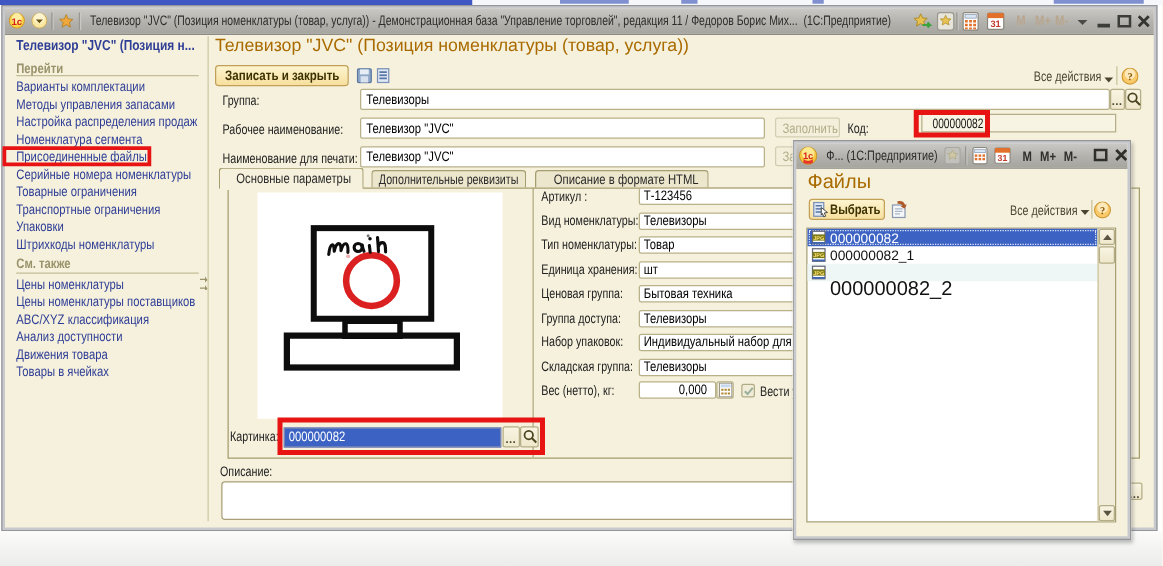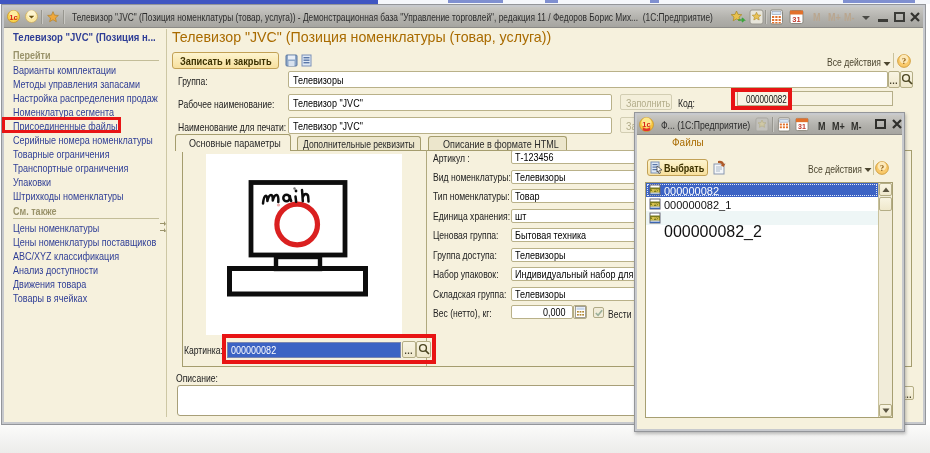--- a/index.html
+++ b/index.html
@@ -287,21 +287,21 @@
  <text x="7.5" y="12.5" font-size="7.5" font-weight="bold" fill="#c0392b" text-anchor="middle" font-family="Liberation Sans">31</text>
 </svg>
 <div class="t" style="left:818px;top:120px;font-weight:bold;color:#2f2f2b;z-index:12">M</div>
 <div class="t" style="left:832px;top:120px;font-weight:bold;color:#2f2f2b;z-index:12">M+</div>
 <div class="t" style="left:851px;top:120px;font-weight:bold;color:#2f2f2b;z-index:12">M-</div>
 <div class="ab" style="left:875px;top:119px;width:11px;height:10px;border:2px solid #2f2f2b;z-index:12"></div>
 <svg class="ab" style="left:891px;top:118px;z-index:12" width="12" height="12" viewBox="0 0 12 12">
     <path d="M2 2 L10 10 M10 2 L2 10" stroke="#2f2f2b" stroke-width="2.2"></path>
   </svg>
 
-<div class="ab" style="left:672px;top:137px;font-size:10px;color:#a96b00;z-index:12">Файлы</div>
+<div class="ab" style="left:646px;top:137px;font-size:16px;color:#a96b00;z-index:12">Файлы</div>
 <div class="ab" style="left:647px;top:159px;width:61px;height:17px;border:1px solid #c2a156;border-radius:3px;background:linear-gradient(#fdf4cf,#f7e09e);z-index:12"></div>
 <svg class="ab" style="left:650px;top:161px;z-index:13" width="13" height="13" viewBox="0 0 13 13">
  <rect x="1" y="1" width="8" height="11" fill="#dfe9f4" stroke="#7a90b8"></rect>
  <g fill="#5a77a8">
       <rect x="2.5" y="3" width="5" height="1.2"></rect>
       <rect x="2.5" y="5.5" width="5" height="1.2"></rect>
       <rect x="2.5" y="8" width="5" height="1.2"></rect>
     </g>
  <path d="M7 5 L12 9 L9.5 9.3 L10.5 12 L9 12.5 L8 9.8 L7 11 z" fill="#fff" stroke="#333" stroke-width="0.7"></path>
 </svg>

